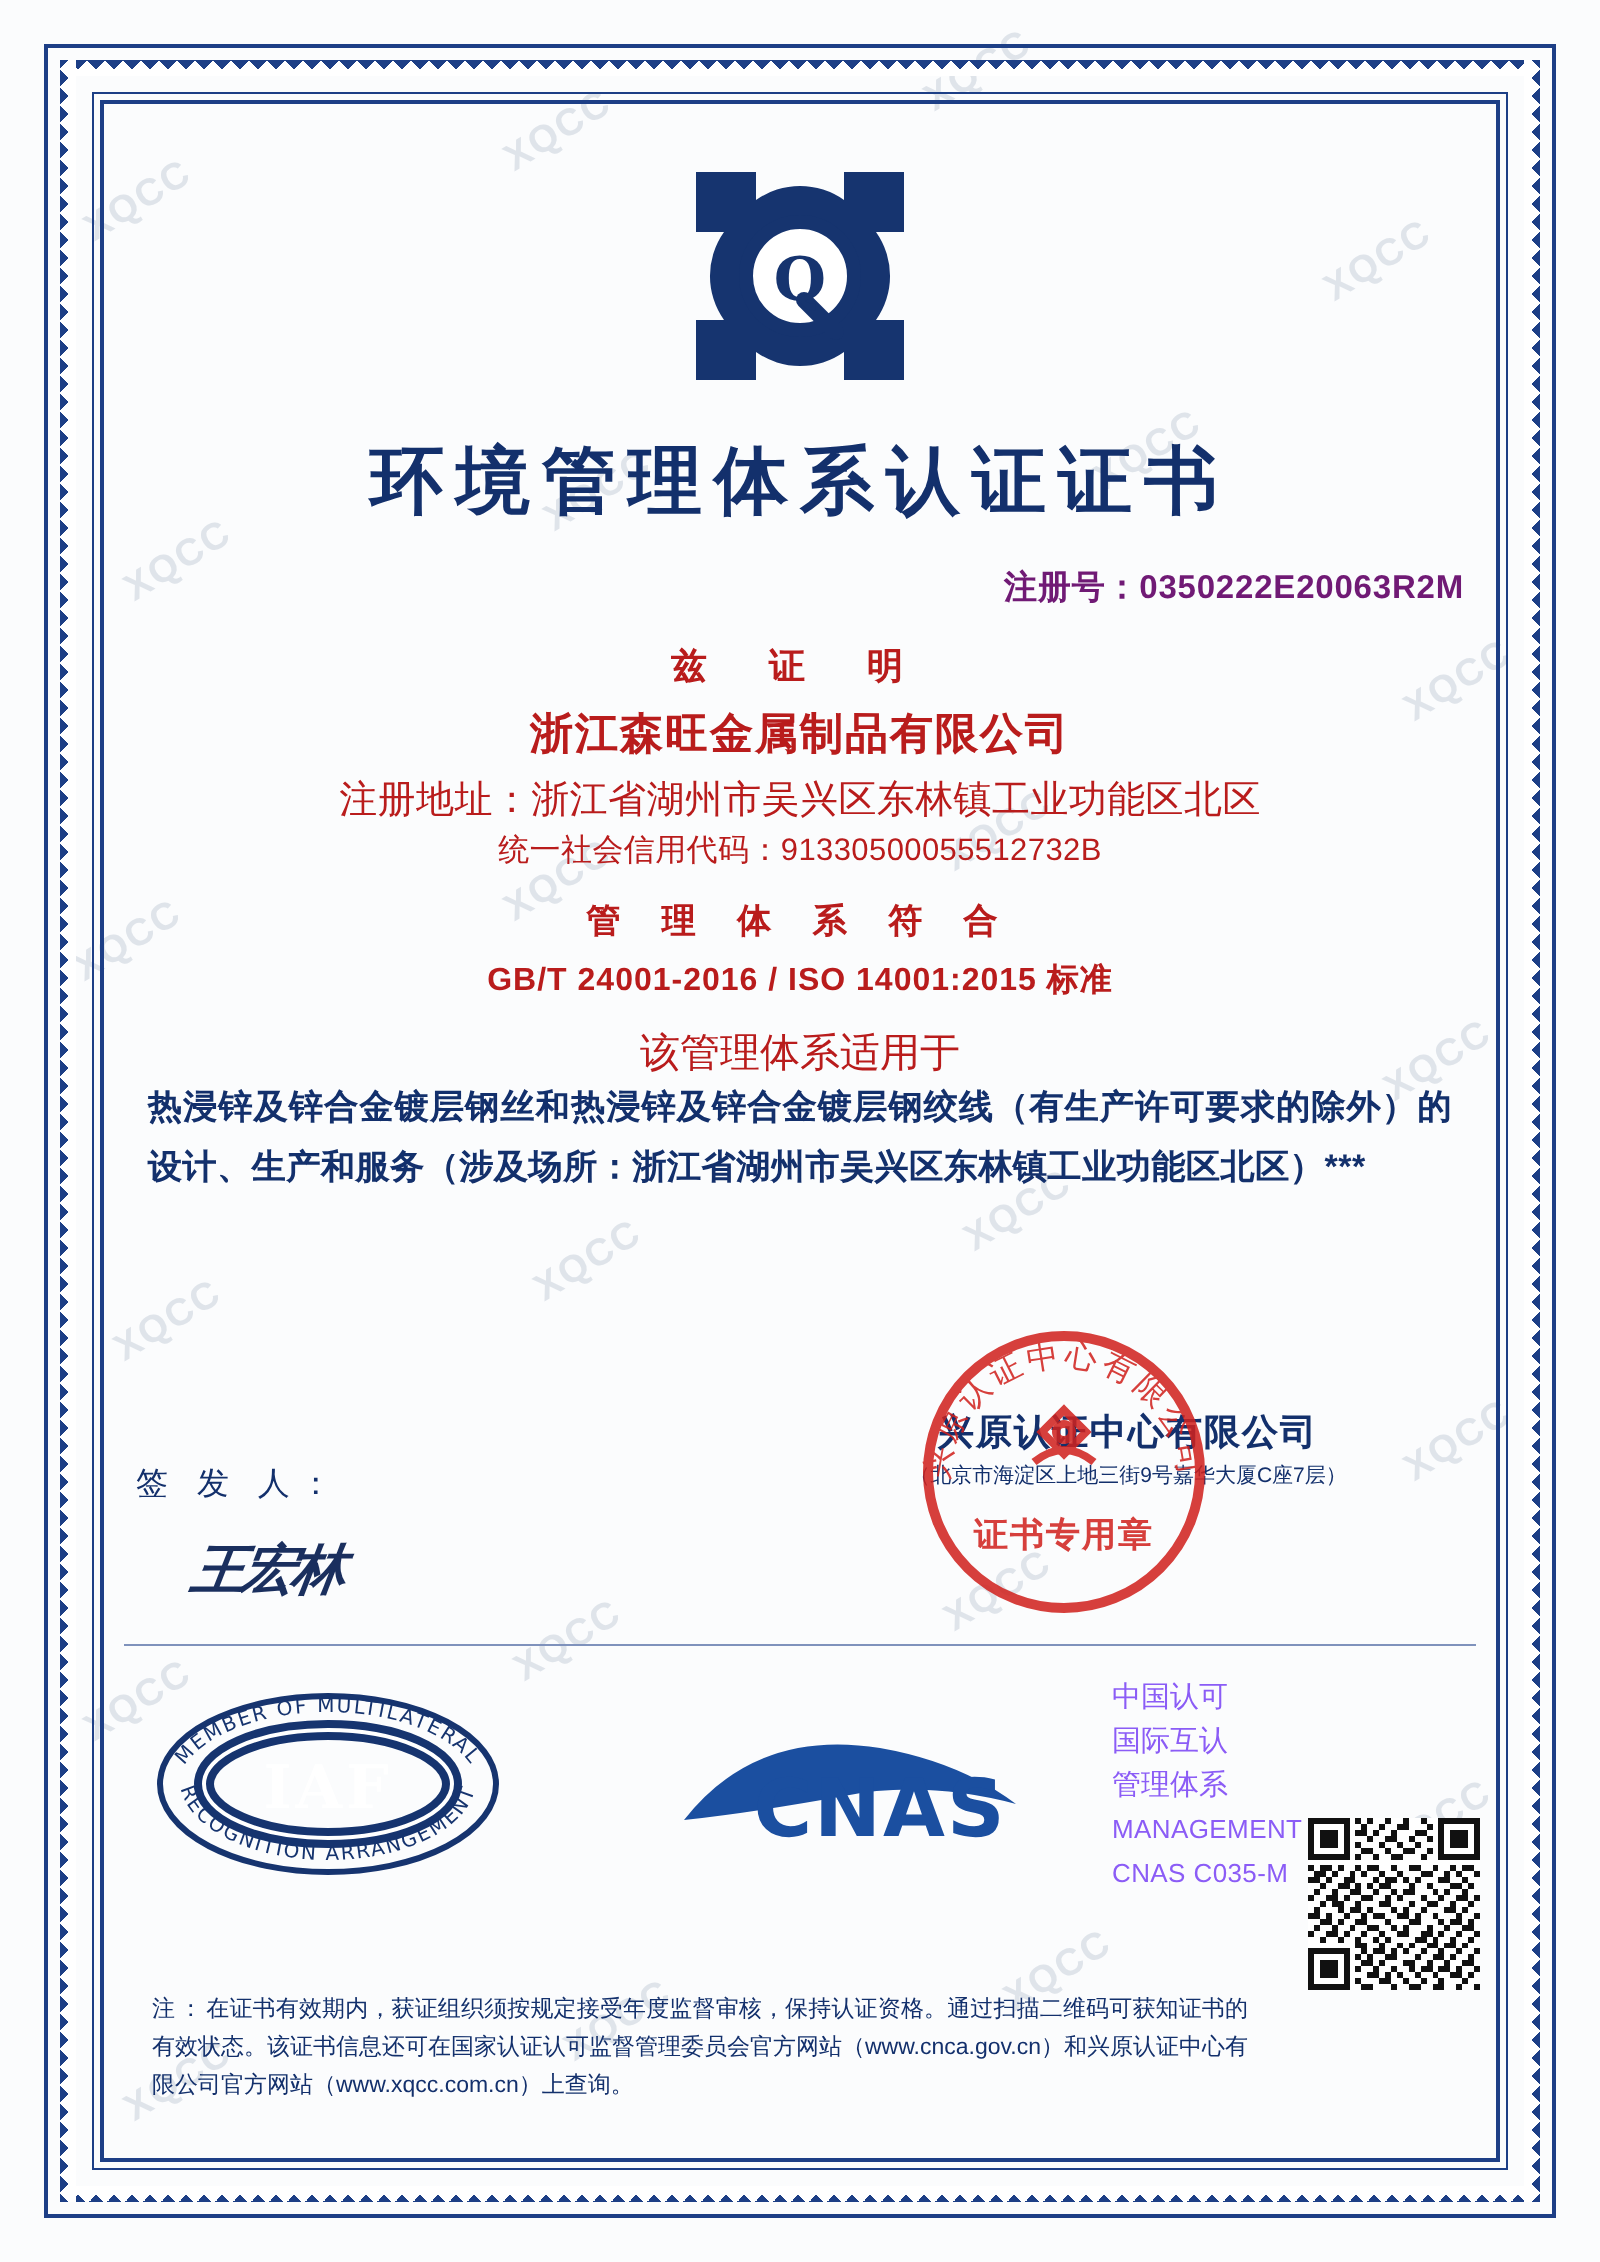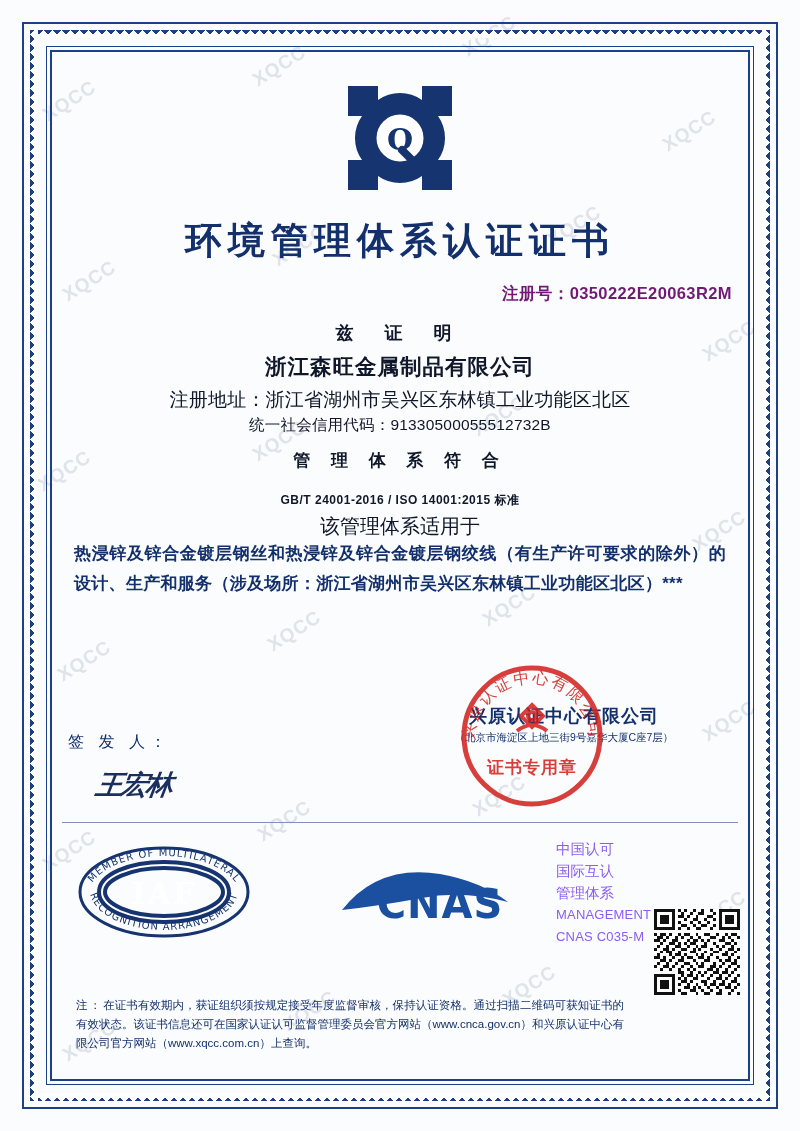--- a/index.html
+++ b/index.html
@@ -107,28 +107,28 @@
     position:absolute;
     top:227px;right:12px;
     font-size:16.5px;
     font-weight:bold;
     color:#701a75;
     letter-spacing:.4px;
   }
   .line-center{
     position:absolute;left:0;right:0;
     text-align:center;
-    color:#0f172a;
+    color:#b91c1c;
   }
   .zizhengming{top:265px;font-size:18px;letter-spacing:13px;font-weight:bold;}
   .company{top:296px;font-size:21.5px;font-weight:bold;letter-spacing:1px;}
   .addr{top:331px;font-size:19px;letter-spacing:.2px;}
   .credit{top:359px;font-size:15.5px;letter-spacing:.2px;}
   .sys-conform{top:393px;font-size:17px;letter-spacing:8px;font-weight:bold;}
-  .standard{top:424px;font-size:12px;font-weight:bold;letter-spacing:.5px;margin-top:12px;}
+  .standard{top:424px;font-size:16px;font-weight:bold;letter-spacing:.5px;}
   .scope-lead{top:457px;font-size:20px;}
   .scope-body{
     position:absolute;
     top:483px;left:18px;right:18px;
     font-size:17px;
     font-weight:bold;
     line-height:30px;
     text-align:justify;
     letter-spacing:.3px;
     color:#13306c;

